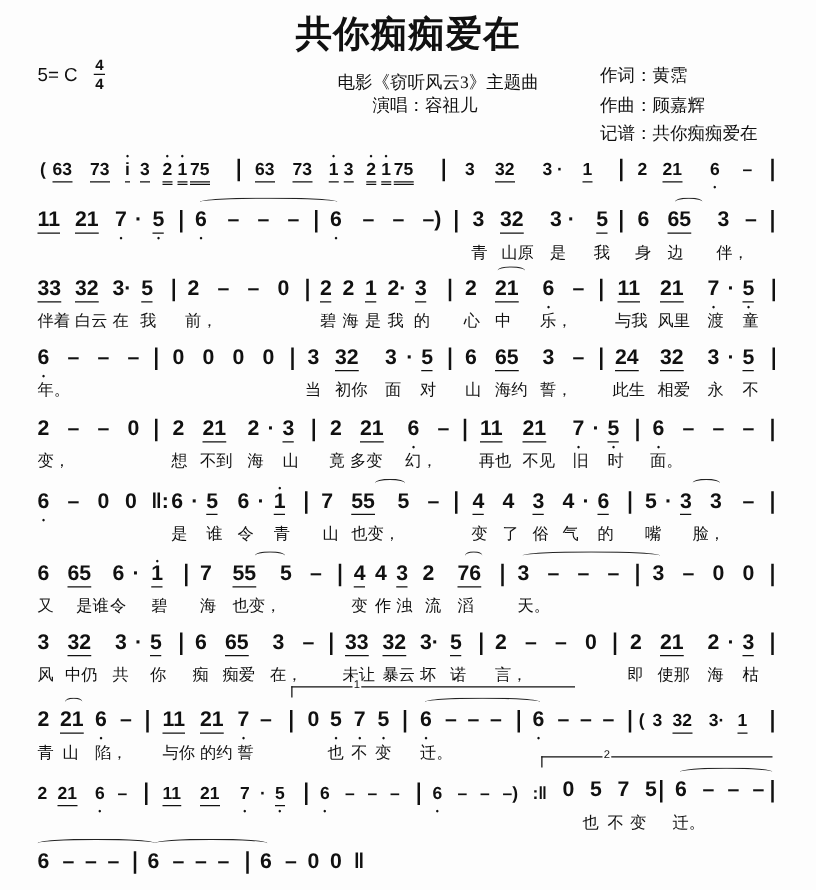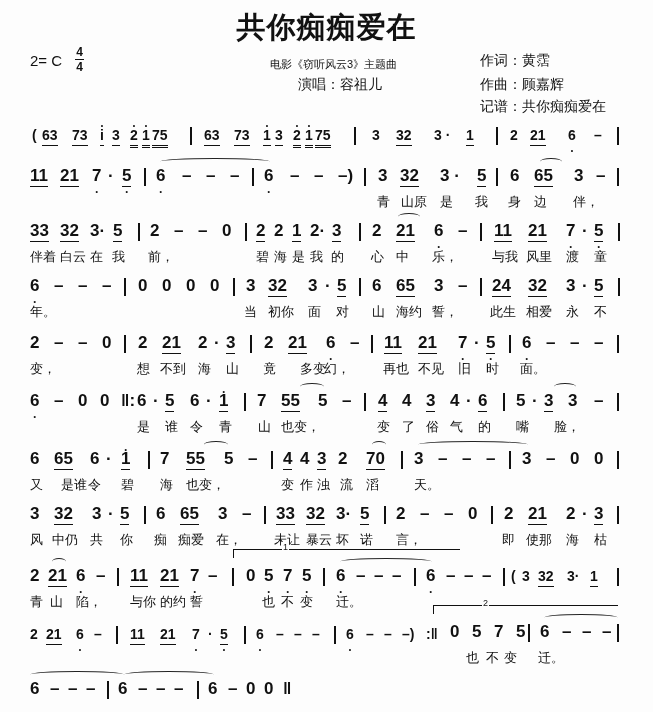--- a/index.html
+++ b/index.html
@@ -3,42 +3,42 @@
 <meta charset="utf-8">
 <style>
   html, body { margin:0; padding:0; background:#fdfdfd; }
   body { width:653px; height:712px; position:relative; overflow:hidden; color:#111;
          font-family:"Liberation Sans", "DejaVu Sans", sans-serif; }
   .title { position:absolute; left:0; width:653px; top:8px; text-align:center;
            font-family:"DejaVu Serif", serif; font-weight:bold; font-size:29px; letter-spacing:1px; }
   .key { position:absolute; left:30px; top:52px; font-size:15px; }
   .tsig { position:absolute; left:75px; top:46px; font-size:12px; font-weight:bold; line-height:12px; text-align:center; }
   .tsig .bar { border-top:1px solid #111; width:9px; margin:1px 0; }
-  .subtitle { position:absolute; left:270px; top:57px; font-size:11px; font-family:Liberation Sans, sans-serif; }
+  .subtitle { position:absolute; left:270px; top:57px; font-size:14px; font-family:Liberation Serif, serif; }
   .singer { position:absolute; left:298px; top:76px; font-size:14px; font-family:"DejaVu Serif", serif; }
   .credit { position:absolute; left:480px; font-size:14px; font-family:"DejaVu Serif", serif; }
   .row { position:absolute; left:0; width:653px; height:24px; }
   .tok { position:absolute; font-weight:bold; font-size:17px; line-height:20px; top:0; }
   .tok.sm { font-size:14px; }
   .ul1 { border-bottom:1.5px solid #111; }
   .ul2 { border-bottom:3px double #111; }
   .dotbelow::after { content:"•"; position:absolute; left:50%; transform:translateX(-50%); top:16px; font-size:7px; }
   .dotabove::before { content:"•"; position:absolute; left:50%; transform:translateX(-50%); top:-9px; font-size:7px; }
   .barline { position:absolute; top:2px; width:1.5px; height:18px; background:#111; }
   .lyr { position:absolute; font-size:13px; font-family:"DejaVu Sans", sans-serif; color:#111; }
   .slur { position:absolute; border-top:1.2px solid #222; border-radius:50% 50% 0 0; height:6px; }
   .volta { position:absolute; border-top:1px solid #111; border-left:1px solid #111; height:8px; font-size:9px; }
   .volta span { position:absolute; top:-8px; background:#fdfdfd; padding:0 1px; }
 </style>
 </head>
 <body>
 
 <div>
   <div class="title">共你痴痴爱在</div>
-  <div class="key">2= C</div>
+  <div class="key">5= C</div>
   <div class="tsig">
     <div>4</div>
     <div class="bar"></div>
     <div>4</div>
   </div>
   <div class="subtitle">电影《窃听风云3》主题曲</div>
   <div class="singer">演唱：容祖儿</div>
   <div class="credit" style="top:52px">作词：黄霑</div>
   <div class="credit" style="top:76px">作曲：顾嘉辉</div>
   <div class="credit" style="top:98px">记谱：共你痴痴爱在</div>
@@ -234,21 +234,21 @@
       <span class="tok" style="left: 594px;">–</span>
       <div class="barline" style="left: 617px;"></div>
     </div>
     <div class="row" style="top: 360px;">
       <span class="lyr" style="left: 30px;">变，</span>
       <span class="lyr" style="left: 137px;">想</span>
       <span class="lyr" style="left: 160px;">不到</span>
       <span class="lyr" style="left: 198px;">海</span>
       <span class="lyr" style="left: 226px;">山</span>
       <span class="lyr" style="left: 263px;">竟</span>
-      <span class="lyr" style="left: 300px;">多变</span>
+      <span class="lyr" style="left: 280px;">多变</span>
       <span class="lyr" style="left: 324px;">幻，</span>
       <span class="lyr" style="left: 383px;">再也</span>
       <span class="lyr" style="left: 418px;">不见</span>
       <span class="lyr" style="left: 458px;">旧</span>
       <span class="lyr" style="left: 486px;">时</span>
       <span class="lyr" style="left: 520px;">面。</span>
     </div>
     <div class="row" style="top: 391px;">
       <span class="tok dotbelow" style="left: 30px;">6</span>
       <span class="tok" style="left: 54px;">–</span>
@@ -307,21 +307,21 @@
       <div class="barline" style="left: 148px;"></div>
       <span class="tok" style="left: 160px;">7</span>
       <span class="tok ul1" style="left: 186px;">55</span>
       <span class="tok" style="left: 224px;">5</span>
       <span class="tok" style="left: 248px;">–</span>
       <div class="barline" style="left: 271px;"></div>
       <span class="tok ul1" style="left: 283px;">4</span>
       <span class="tok" style="left: 300px;">4</span>
       <span class="tok ul1" style="left: 317px;">3</span>
       <span class="tok" style="left: 338px;">2</span>
-      <span class="tok ul1" style="left: 366px;">70</span>
+      <span class="tok ul1" style="left: 366px;">76</span>
       <div class="barline" style="left: 401px;"></div>
       <span class="tok" style="left: 414px;">3</span>
       <span class="tok" style="left: 438px;">–</span>
       <span class="tok" style="left: 462px;">–</span>
       <span class="tok" style="left: 486px;">–</span>
       <div class="barline" style="left: 509px;"></div>
       <span class="tok" style="left: 522px;">3</span>
       <span class="tok" style="left: 546px;">–</span>
       <span class="tok" style="left: 570px;">0</span>
       <span class="tok" style="left: 594px;">0</span>

